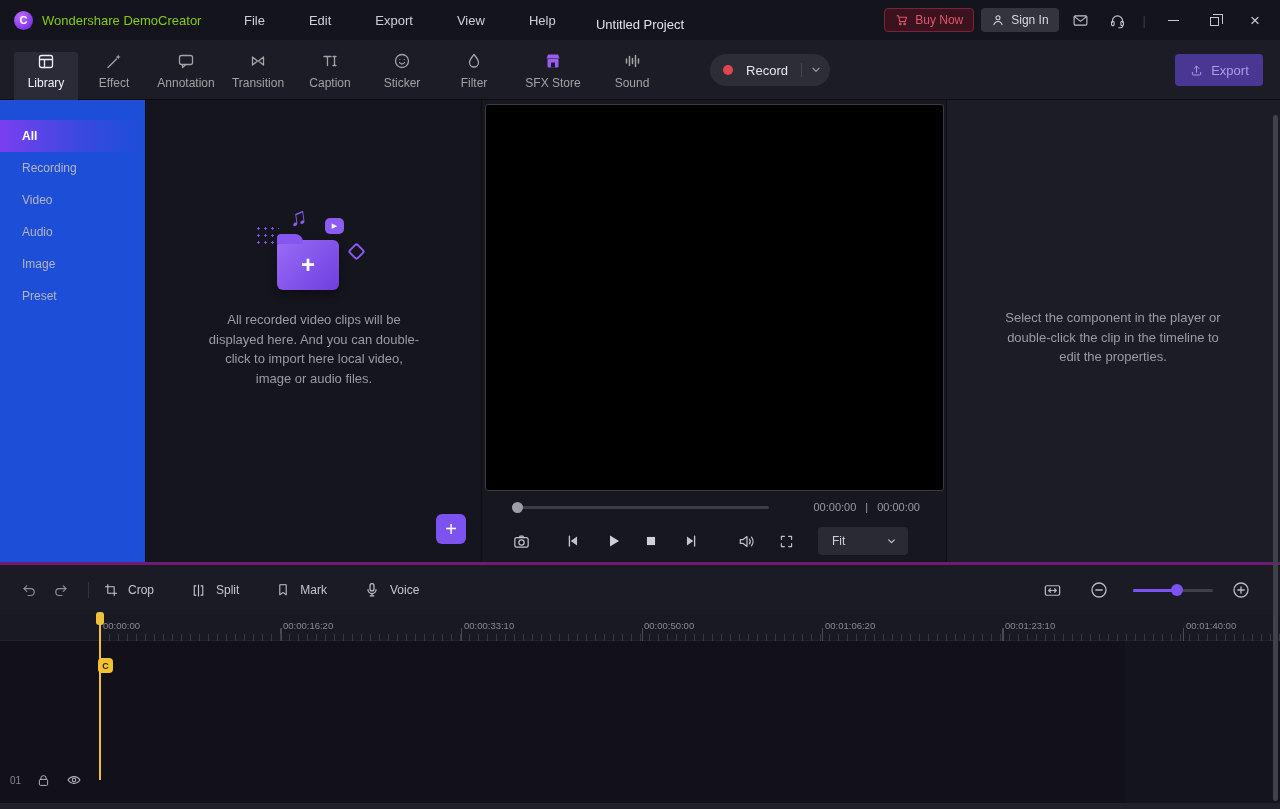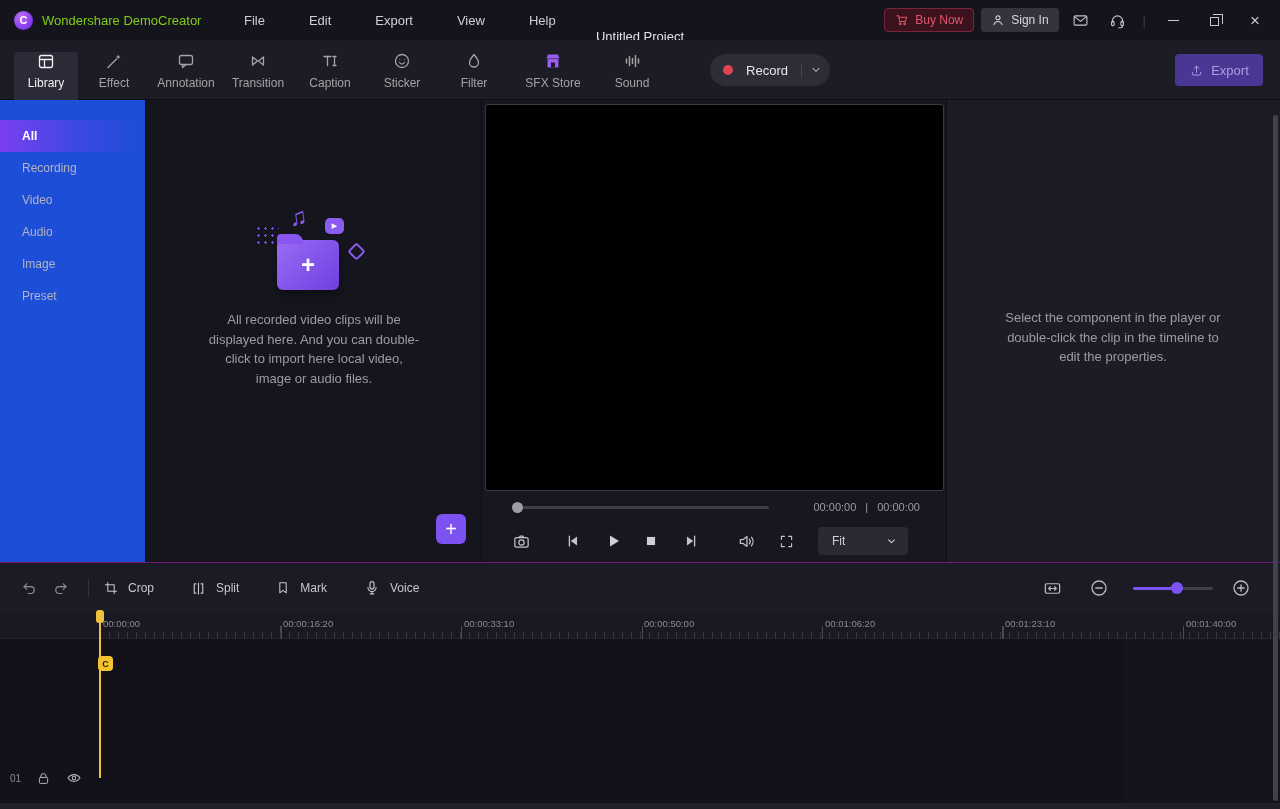--- a/index.html
+++ b/index.html
@@ -11,21 +11,21 @@
 
   .window { position:relative; width:1280px; height:809px; background:#15151d; overflow:hidden; color:#d4d4dc; }
 
   
   .titlebar { position:absolute; left:0; top:0; width:1280px; height:40px; background:#14141c; }
   .brand { position:absolute; left:14px; top:0; height:40px; display:flex; align-items:center; gap:9px; }
   .logo { width:19px; height:19px; border-radius:50%; background:radial-gradient(circle at 35% 30%, #c06cf5, #7a34e8 75%); display:flex; align-items:center; justify-content:center; color:#fff; font-size:11px; font-weight:bold; }
   .app-name { font-size:13px; color:#84cc16; }
   .menus { position:absolute; left:222px; top:0; height:40px; display:flex; align-items:center; }
   .menu-item { font-size:13px; color:#cfcfd8; padding:0 22px; }
-  .project-title { position:absolute; left:50%; transform:translateX(-50%); top:16px; height:40px; display:flex; align-items:center; font-size:13px; color:#e2e2ea; }
+  .project-title { position:absolute; left:50%; transform:translateX(-50%); top:4px; height:40px; display:flex; align-items:center; font-size:13px; color:#e2e2ea; }
   .tb-right { position:absolute; right:8px; top:0; height:40px; display:flex; align-items:center; gap:7px; }
   .buy-now { height:24px; padding:0 10px; display:flex; align-items:center; gap:6px; background:#3b131f; border:1px solid #79243a; border-radius:4px; color:#e0556a; font-size:12px; }
   .sign-in { height:24px; padding:0 10px; display:flex; align-items:center; gap:6px; background:#34343e; border-radius:4px; color:#d8d8e0; font-size:12px; }
   .tb-icon { width:30px; height:30px; display:flex; align-items:center; justify-content:center; color:#c4c4cc; }
   .tb-sep { color:#3c3c46; font-size:13px; padding:0 3px; }
   .win-btn { width:34px; height:30px; display:flex; align-items:center; justify-content:center; color:#c8c8d0; }
   .min-glyph { width:11px; height:1px; background:#c8c8d0; display:block; }
   .max-glyph { position:relative; width:9px; height:9px; border:1px solid #c8c8d0; display:block; margin-top:3px; }
   .max-glyph::before { content:""; position:absolute; top:-4px; left:2px; width:9px; height:9px; border-top:1px solid #c8c8d0; border-right:1px solid #c8c8d0; }
   .close-glyph { font-size:17px; line-height:1; }
@@ -68,21 +68,21 @@
   .seek-track { position:absolute; left:31px; top:406px; width:256px; height:3px; background:#3d3d48; border-radius:2px; }
   .seek-handle { position:absolute; left:30px; top:402px; width:11px; height:11px; border-radius:50%; background:#9d9da8; }
   .time-row { position:absolute; right:26px; top:401px; display:flex; gap:9px; font-size:11px; color:#9a9aa5; }
   .ctrl { position:absolute; top:426px; width:30px; height:30px; display:flex; align-items:center; justify-content:center; color:#c2c2cb; }
   .fit-dd { position:absolute; left:336px; top:427px; width:90px; height:28px; background:#2a2a35; border-radius:4px; display:flex; align-items:center; justify-content:space-between; padding:0 10px 0 14px; font-size:12px; color:#cfcfd8; }
 
   .properties { position:absolute; left:947px; top:0; width:333px; height:462px; background:#1c1c26; }
   .prop-text { position:absolute; left:26px; top:208px; width:280px; text-align:center; font-size:13px; line-height:19.5px; color:#9b9ba6; }
 
   
-  .timeline { position:absolute; left:0; top:562px; width:1280px; height:247px; background:#14141c; border-top:1px solid #701a75; }
+  .timeline { position:absolute; left:0; top:562px; width:1280px; height:247px; background:#14141c; border-top:3px solid #701a75; }
   .tl-toolbar { position:absolute; left:0; top:0; width:1280px; height:50px; background:#1b1b25; }
   .tl-left { position:absolute; left:16px; top:0; height:50px; display:flex; align-items:center; }
   .tl-ibtn { width:26px; height:26px; display:flex; align-items:center; justify-content:center; color:#8e8e99; margin-right:6px; }
   .tl-div { width:1px; height:16px; background:#33333e; margin:0 14px 0 8px; }
   .tl-tool { display:flex; align-items:center; gap:9px; color:#c6c6cf; font-size:12px; margin-right:36px; }
   .tl-right { position:absolute; right:20px; top:0; height:50px; display:flex; align-items:center; gap:15px; color:#b9b9c3; }
   .zoom-slider { position:relative; width:80px; height:3px; background:#3f3f4a; border-radius:2px; }
   .zoom-fill { position:absolute; left:0; top:0; height:3px; width:44px; background:#7c52f0; border-radius:2px; }
   .zoom-handle { position:absolute; left:38px; top:-5px; width:12px; height:12px; border-radius:50%; background:#7c52f0; }
 

